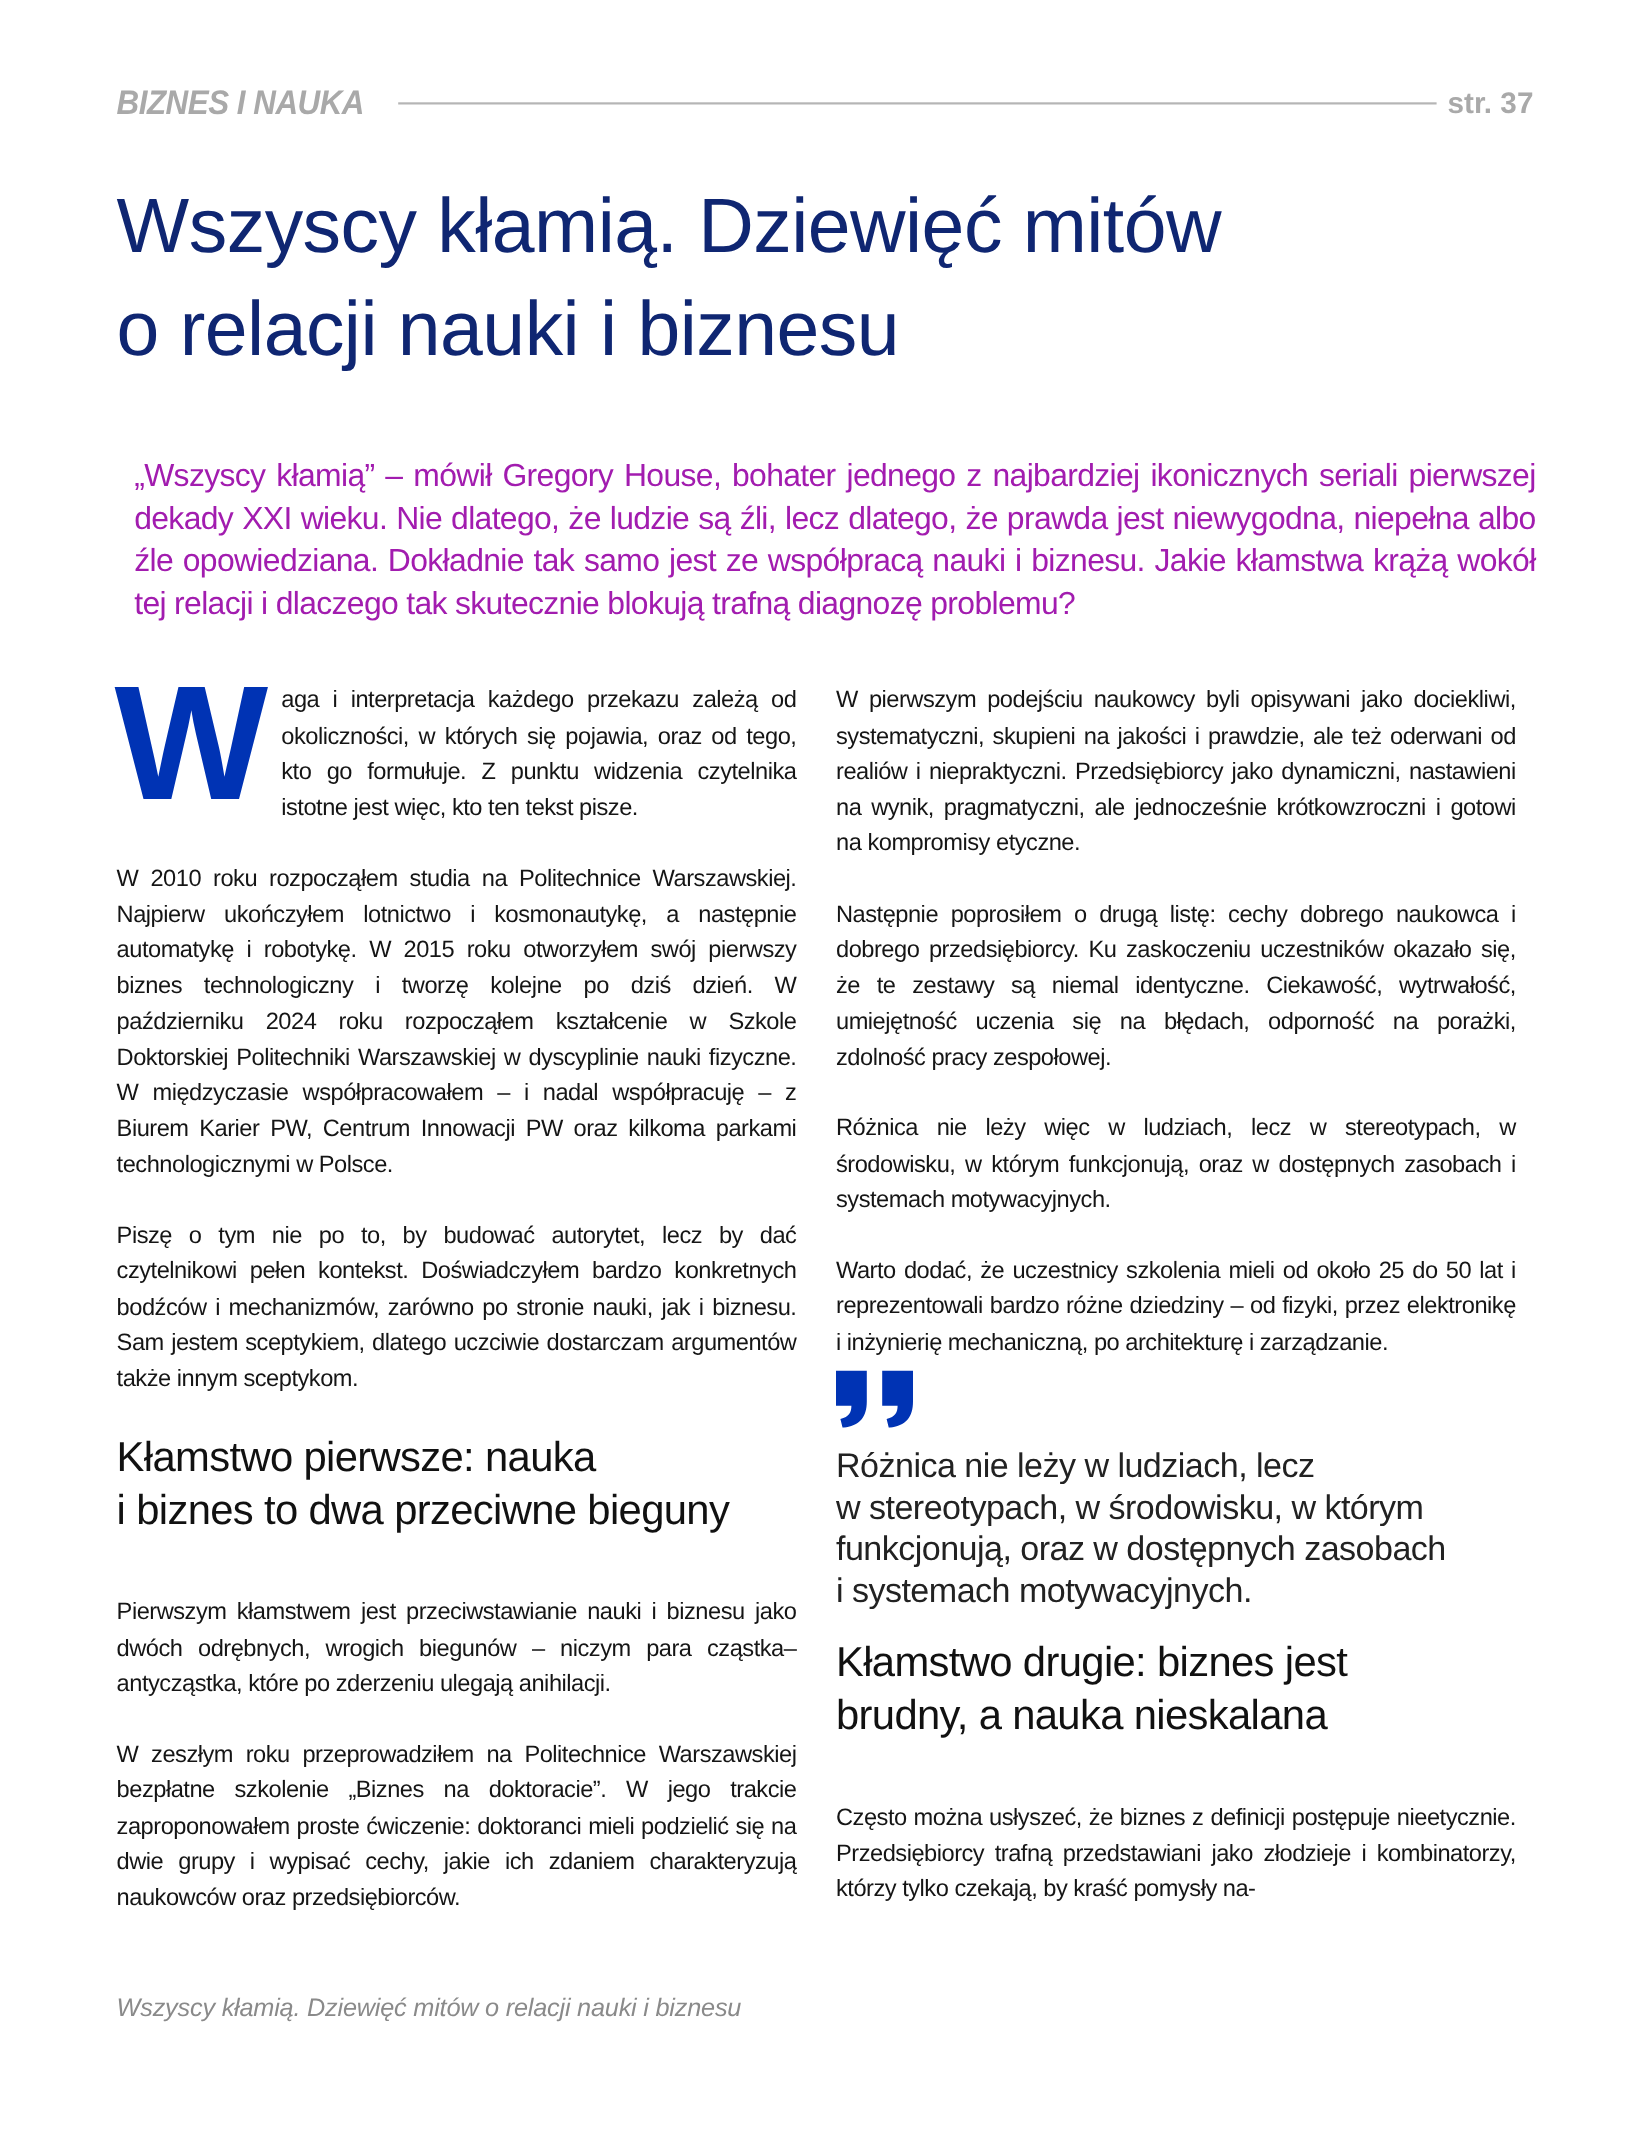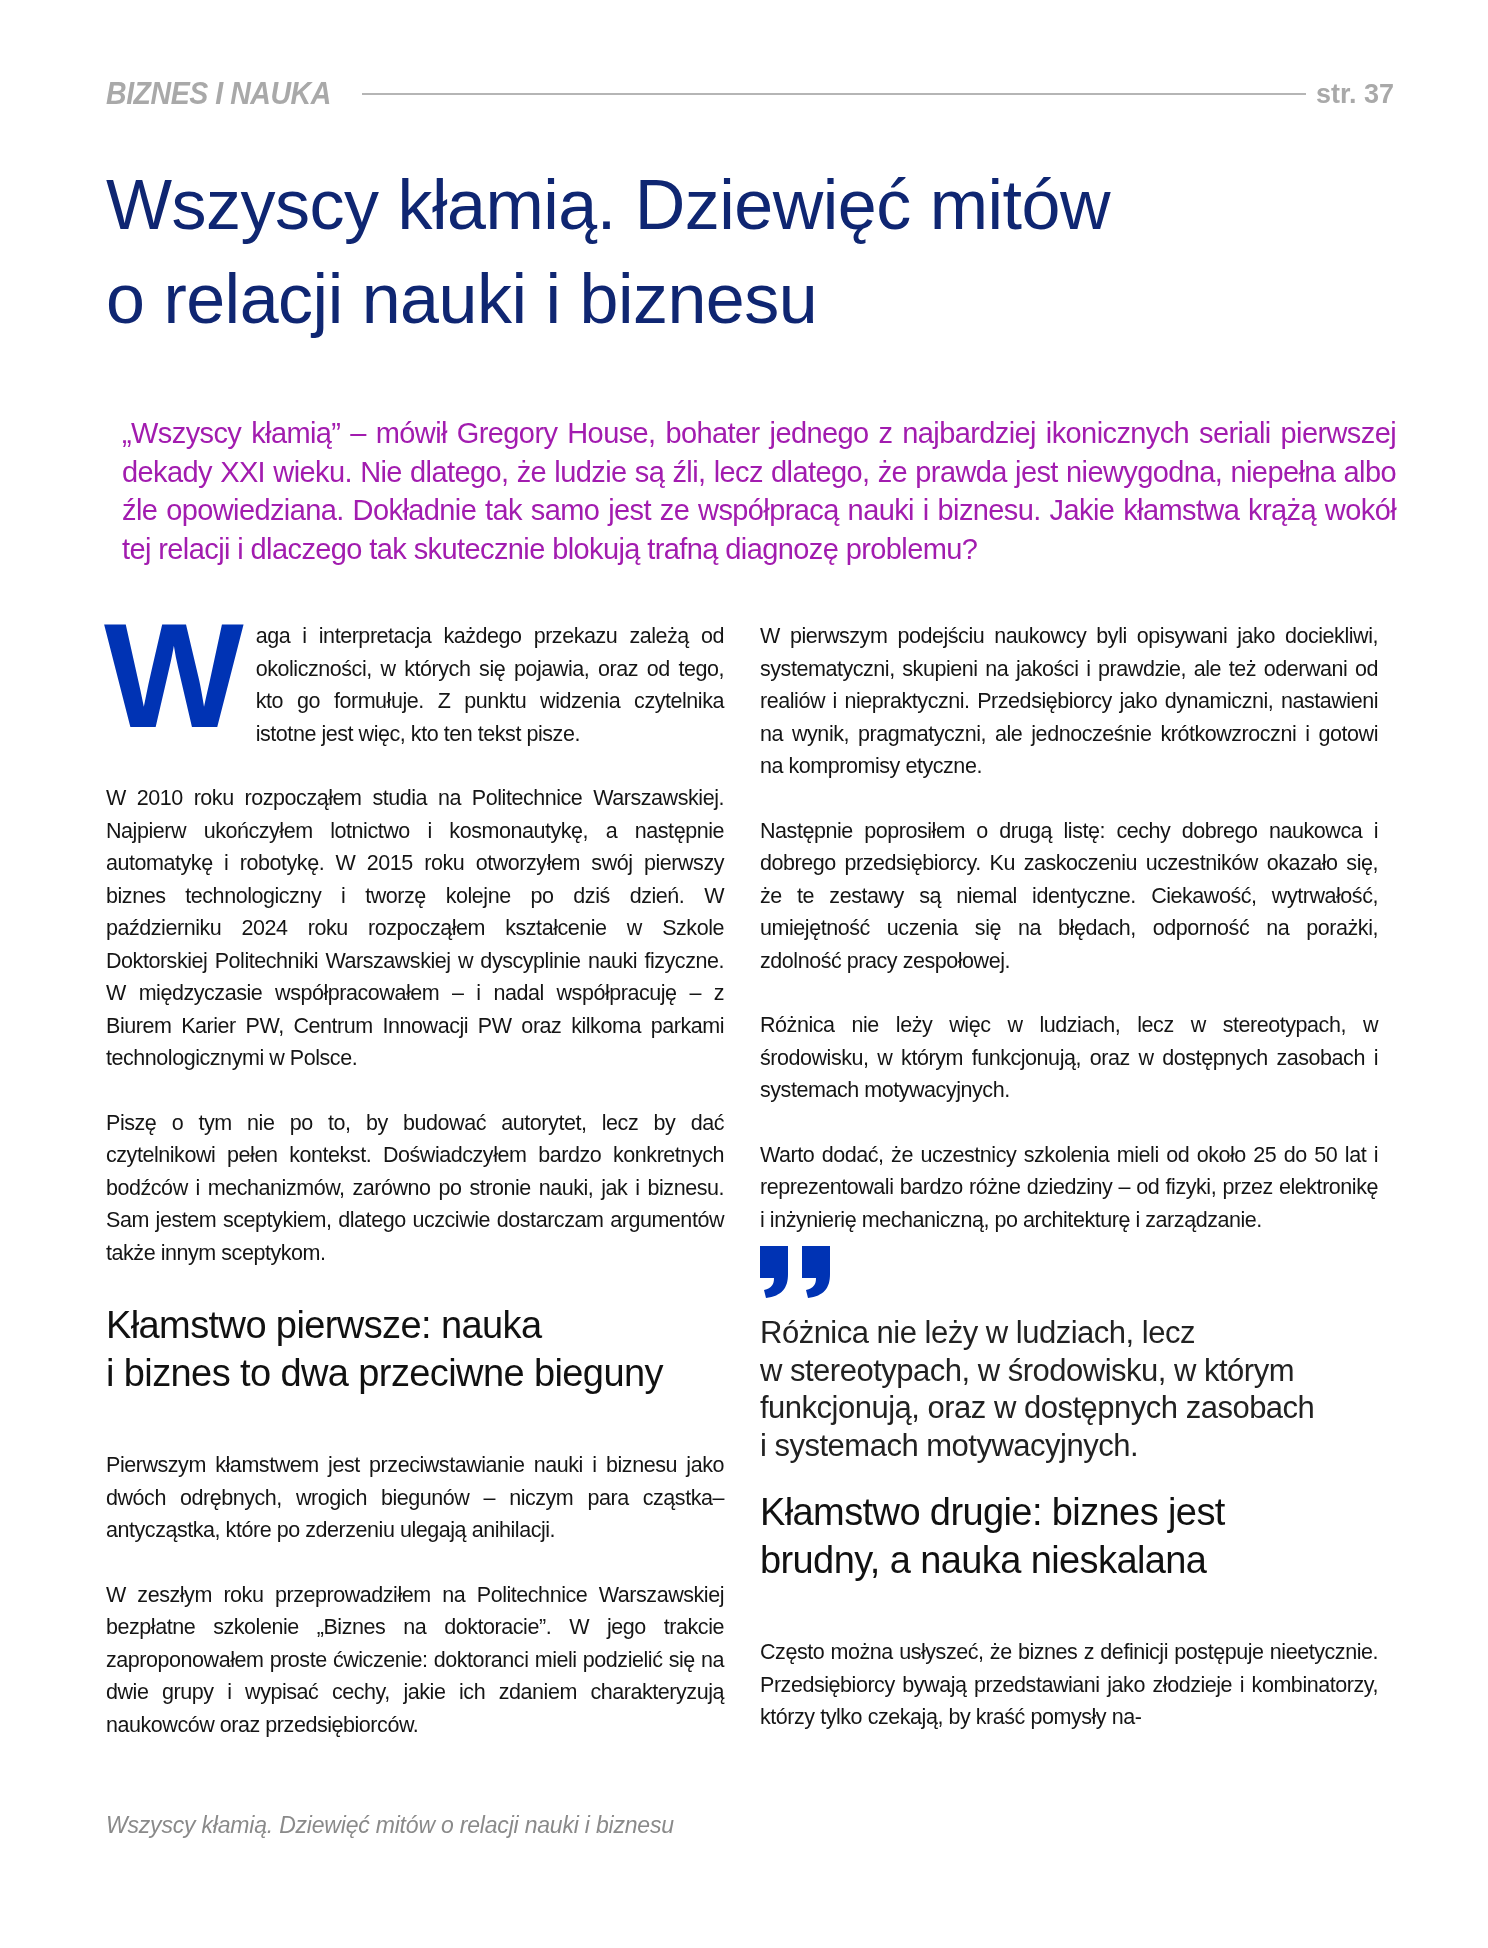--- a/index.html
+++ b/index.html
@@ -184,16 +184,16 @@
     <span>Różnica nie leży w ludziach, lecz</span>
     <span>w stereotypach, w środowisku, w którym</span>
     <span>funkcjonują, oraz w dostępnych zasobach</span>
     <span>i systemach motywacyjnych.</span>
   </blockquote>
 
   <h2 class="subheading">
     <span>Kłamstwo drugie: biznes jest</span>
     <span>brudny, a nauka nieskalana</span>
   </h2>
-  <p class="para">Często można usłyszeć, że biznes z definicji postępuje nieetycznie. Przedsiębiorcy bywają przedstawiani jako złodzieje i kombinatorzy, którzy tylko czekają, by kraść pomysły na-</p>
+  <p class="para">Często można usłyszeć, że biznes z definicji postępuje nieetycznie. Przedsiębiorcy trafną przedstawiani jako złodzieje i kombinatorzy, którzy tylko czekają, by kraść pomysły na-</p>
 </div>
 
 <div class="footer">Wszyscy kłamią. Dziewięć mitów o relacji nauki i biznesu</div>
 
 </body></html>

